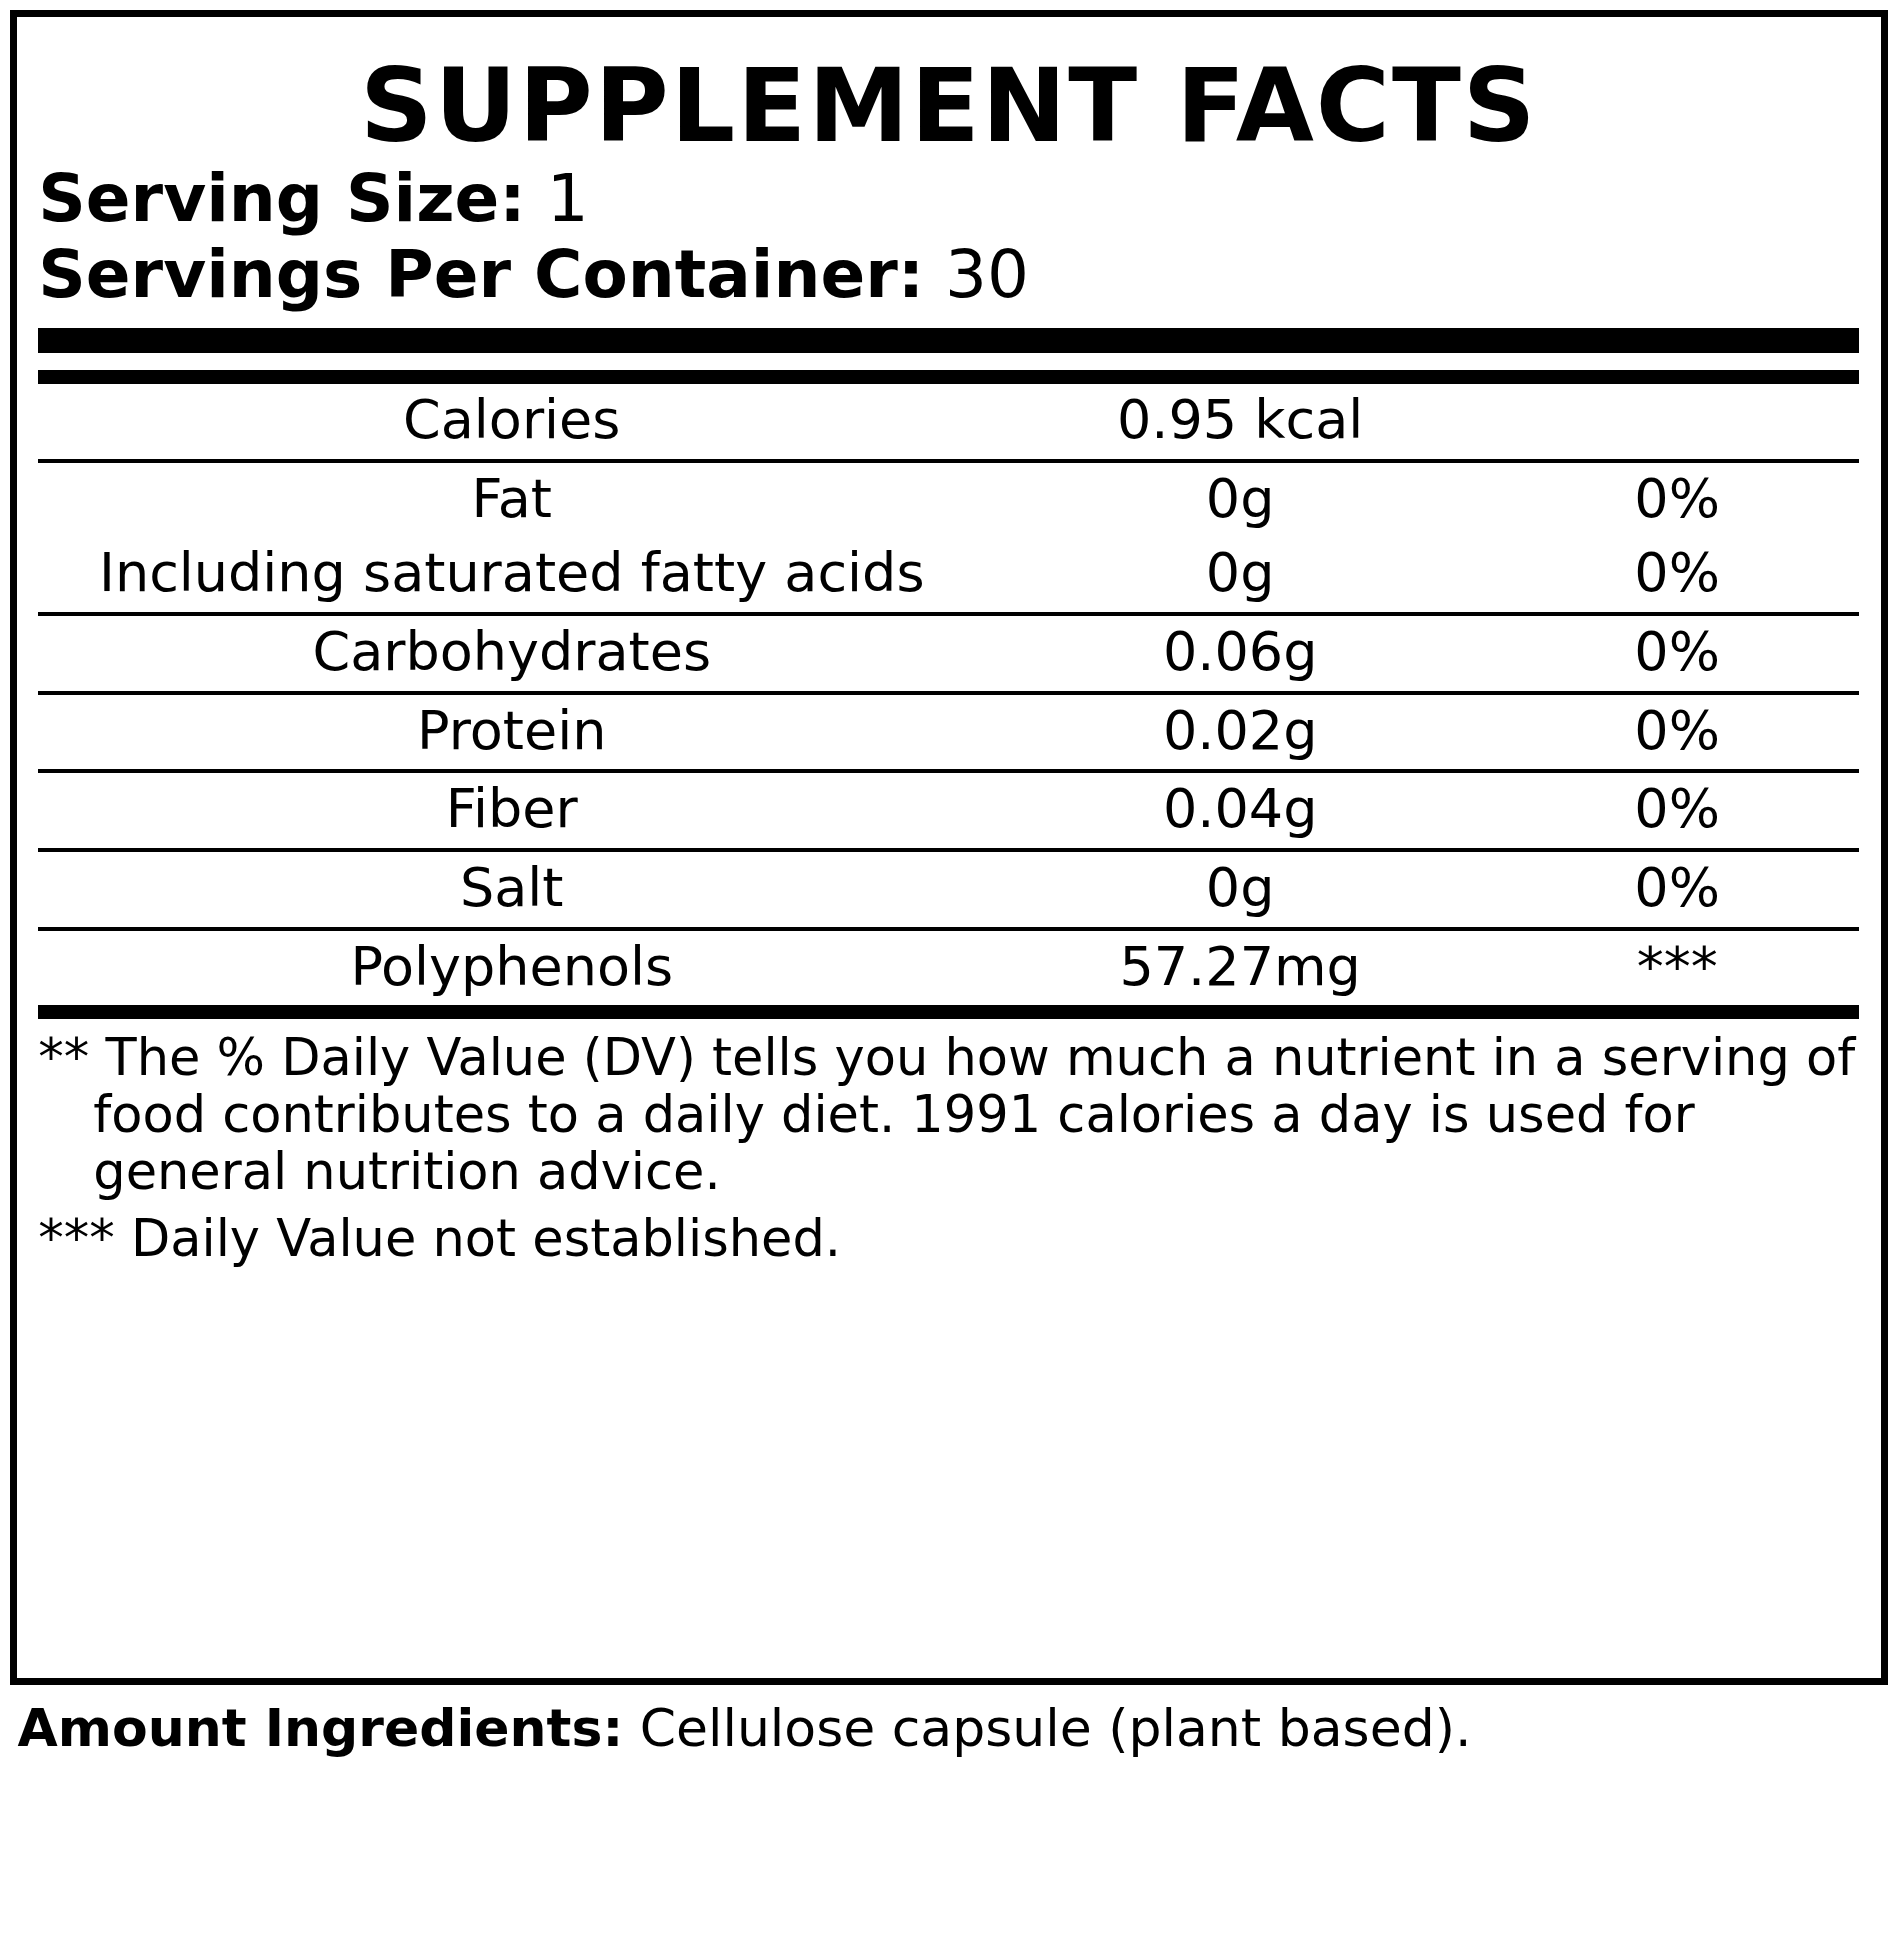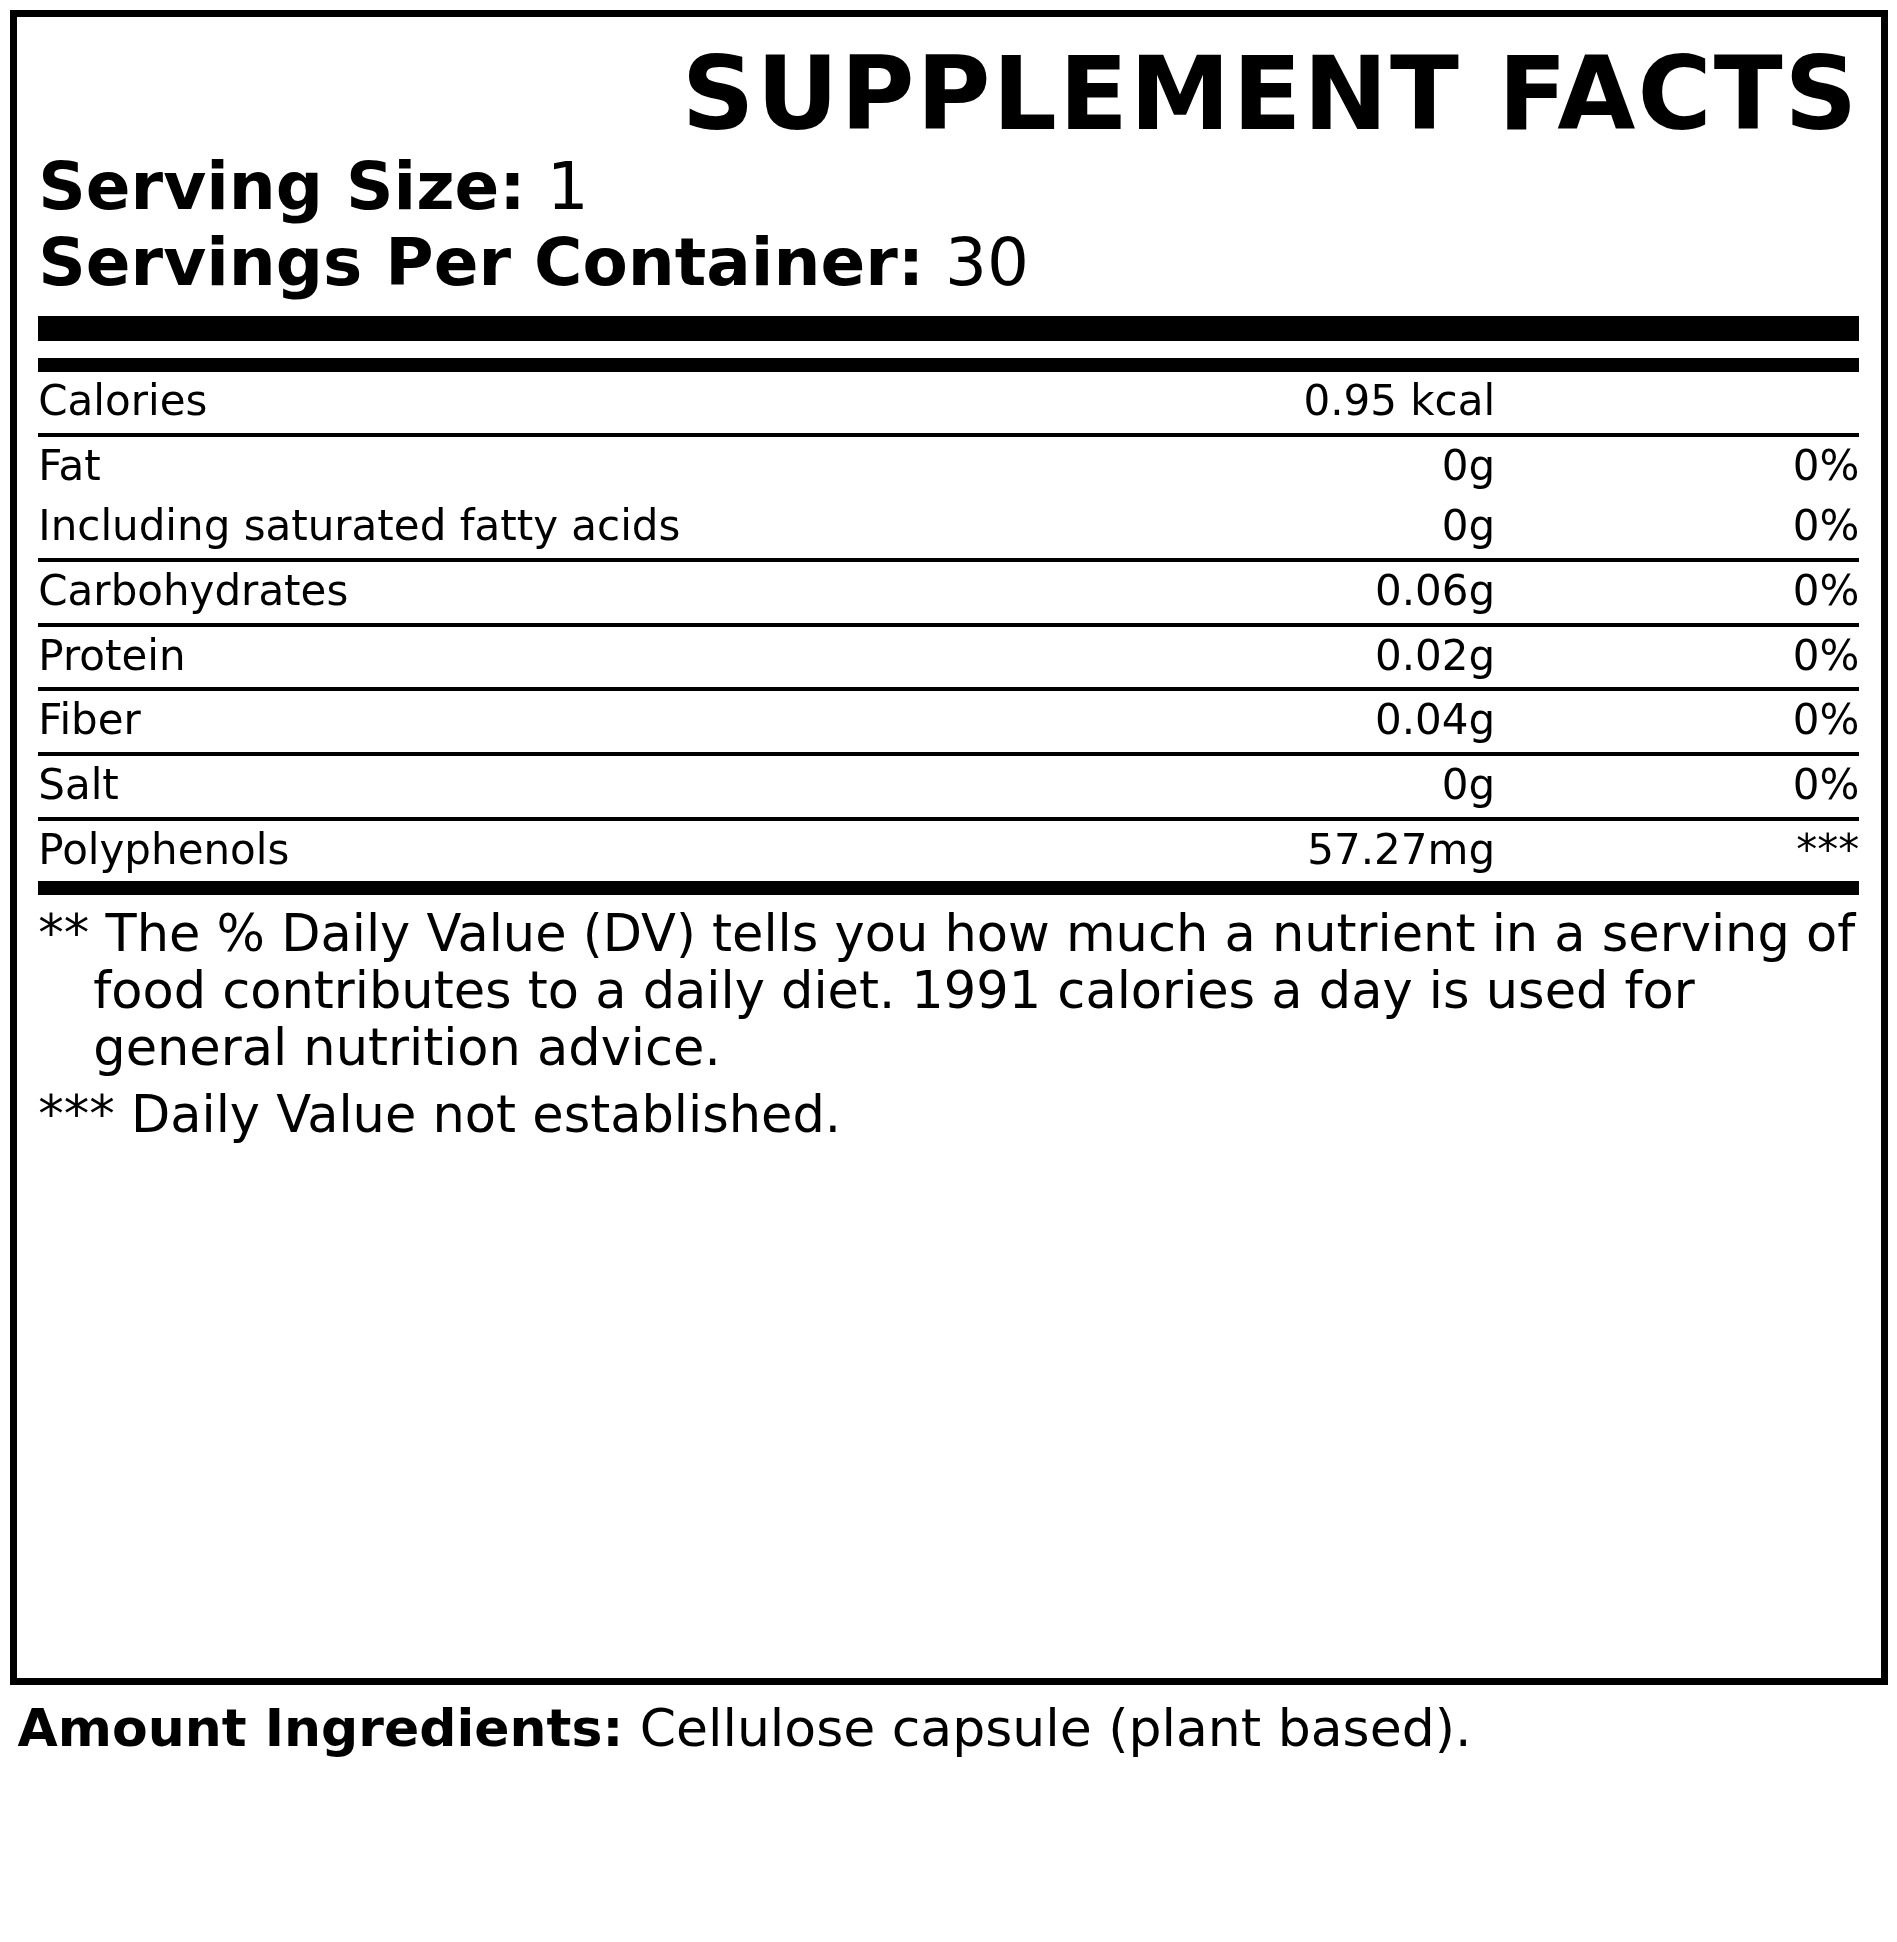--- a/index.html
+++ b/index.html
@@ -28,22 +28,22 @@
     box-sizing: border-box;
     border: 7.8px solid #000000;
     background: #ffffff;
     padding: 0 21.5px;
   }
   .title {
     font-size: 101px;
     font-weight: bold;
     letter-spacing: 2px;
     line-height: 1.08;
-    margin-top: 23px;
-    text-align: right;
+    margin-top: 35px;
+    text-align: center;
     white-space: nowrap;
   }
   .serving-line {
     font-size: 66px;
     line-height: 1.16;
     white-space: nowrap;
   }
   .serving-line .lbl {
     font-weight: bold;
   }
@@ -71,24 +71,25 @@
   .head-dv {
     text-align: right;
     margin-left: 25px;
   }
   table.facts {
     width: 100%;
     border-collapse: collapse;
     table-layout: fixed;
   }
   table.facts td {
-    font-size: 42px;
+    font-size: 54px;
     padding: 3.9px 0 7.8px 0;
     vertical-align: bottom;
     white-space: nowrap;
+    text-align: center;
   }
   td.nutrient {
     text-align: left;
     width: 52%;
   }
   td.amount {
     text-align: right;
     width: 28%;
   }
   td.dv {

